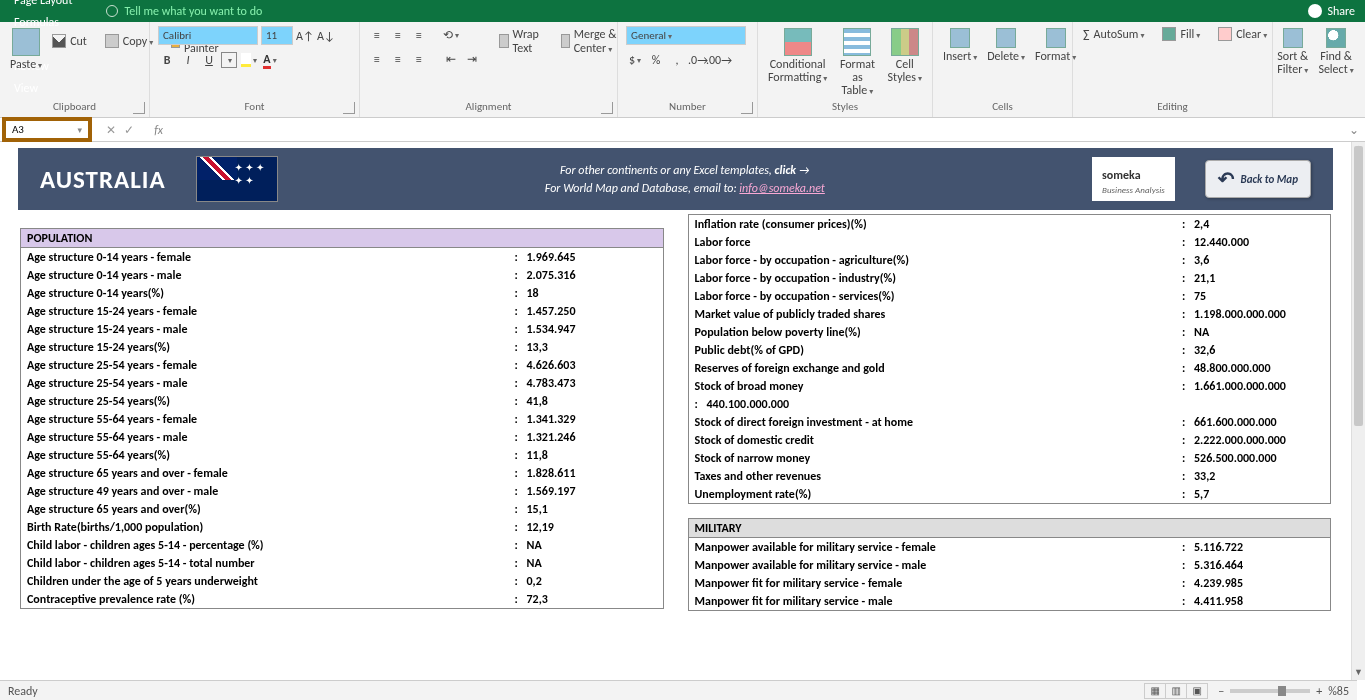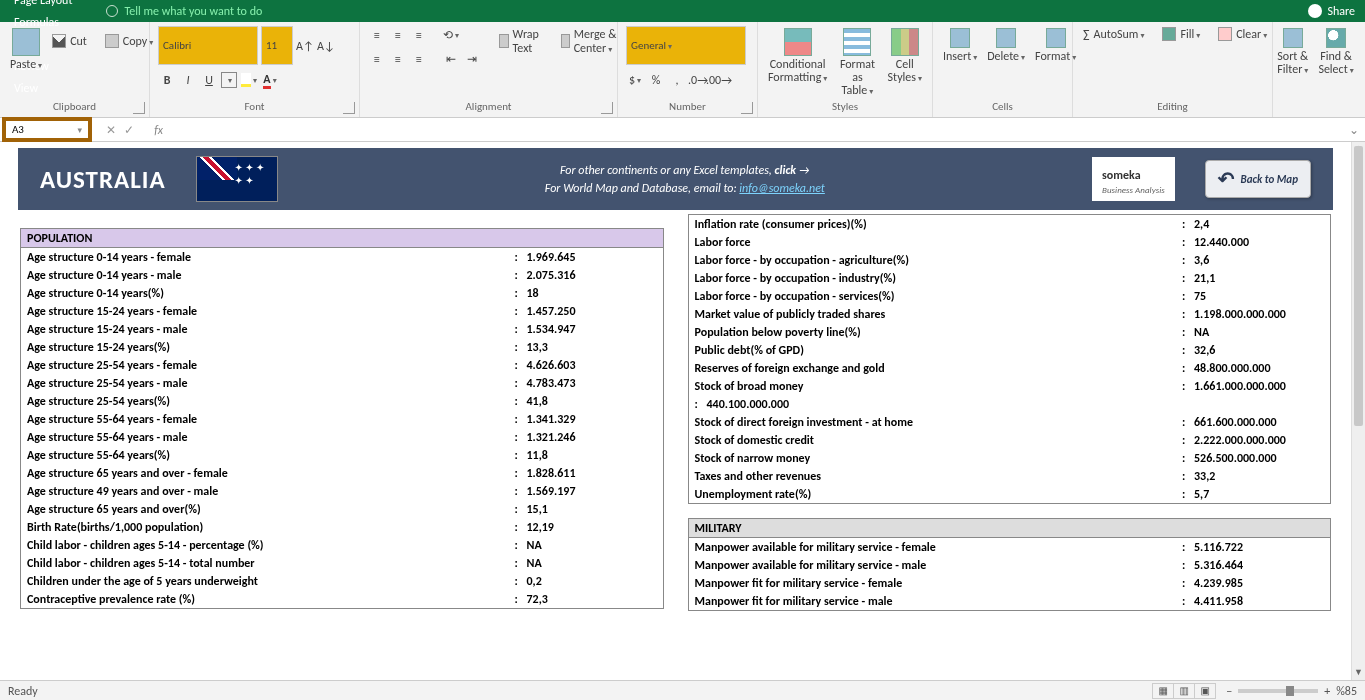--- a/index.html
+++ b/index.html
@@ -18,58 +18,58 @@
 .grp-label{text-align:center;color:#666;font-size:11px;padding-bottom:2px}
 .launcher{position:absolute;bottom:3px;right:4px;width:12px;height:12px;border:1px solid #999;border-top:none;border-left:none;cursor:pointer}
 .vbtn{display:flex;flex-direction:column;align-items:center;gap:2px;padding:2px;cursor:pointer;text-align:center;line-height:1.1}
 .ico{width:20px;height:20px;background:#9bbfd6;border:1px solid #7a9;display:inline-block}
 .ico-lg{width:28px;height:28px}
 .row-btns{display:flex;flex-direction:row;gap:14px}
 .hbtn{display:flex;align-items:center;gap:4px;padding:1px 2px;cursor:pointer;font-size:11px}
 .hbtn .sico{width:14px;height:14px;background:#ccc;border:1px solid #999}
 .fontbox{display:flex;flex-direction:column;gap:6px}
 .fontrow{display:flex;gap:3px;align-items:center}
-.sel{border:1px solid #ccc;background:#eab308;padding:12px 4px;font-size:11px}
+.sel{border:1px solid #ccc;background:#7dd3fc;padding:2px 4px;font-size:11px}
 .btn-s{width:18px;height:18px;border:1px solid transparent;display:flex;align-items:center;justify-content:center;cursor:pointer;font-size:12px}
 .drop::after{content:'▾';font-size:8px;margin-left:2px;color:#666}
 .namebox{height:24px;border-bottom:1px solid #ccc;display:flex;align-items:center;background:#fff}
 .nb-cell{width:90px;border:4px solid #a16207;padding:2px 6px;margin:2px;font-size:11px;display:flex;justify-content:space-between;align-items:center}
 .nb-cell::after{content:'▾';color:#888;font-size:9px}
 .fx-btns{display:flex;gap:8px;padding:0 12px;color:#999}
 .fx-btns span{cursor:pointer}
 .fx-lbl{font-style:italic;color:#888;padding:0 8px}
 .fx-input{flex:1;padding:2px}
 .sheet{position:relative;height:calc(100% - 22px - 96px - 24px - 20px);overflow:hidden;background:#fff}
 .sheet-content{position:absolute;left:0;top:0;right:14px;bottom:0;overflow:hidden}
 .hdr-band{background:#43536f;height:62px;margin:6px 18px 4px;display:flex;align-items:center;color:#fff;padding:0 22px;gap:30px}
 .country{font-size:25px;font-weight:bold;letter-spacing:1px}
 .flag{width:82px;height:46px;background:#001f5b;position:relative;border:1px solid #888}
 .flag::before{content:'';position:absolute;left:0;top:0;width:40px;height:23px;background:linear-gradient(45deg,#012169 40%,#fff 40% 45%,#c8102e 45% 55%,#fff 55% 60%,#012169 60%),linear-gradient(-45deg,#012169 40%,#fff 40% 45%,#c8102e 45% 55%,#fff 55% 60%,#012169 60%)}
 .flag::after{content:'✦ ✦ ✦ ✦ ✦';position:absolute;right:4px;top:4px;color:#fff;font-size:10px;width:38px;line-height:1.3}
 .hdr-text{flex:1;text-align:center;font-size:12px;font-style:italic;line-height:1.5}
-.hdr-text a{color:#7dd3fc;text-decoration:underline}
+.hdr-text a{color:#f9a8d4;text-decoration:underline}
 .someka{background:#fff;color:#333;padding:6px 10px;font-weight:bold;font-size:18px;font-family:Georgia,serif}
 .someka small{display:block;font-size:9px;font-weight:normal;color:#666;font-style:italic}
 .back-btn{background:#eceef2;color:#2b3a55;padding:6px 12px;border-radius:4px;border:1px solid #aaa;display:flex;align-items:center;gap:6px;font-size:11px;font-weight:bold;font-style:italic;cursor:pointer;box-shadow:1px 1px 3px rgba(0,0,0,.3)}
 .back-btn::before{content:'↶';font-size:20px;font-style:normal}
 .cols{display:flex;gap:24px;padding:0 20px}
 .col{flex:1}
 .sect{background:#d8c8ea;border:1px solid #888;padding:2px 6px;font-weight:bold;font-size:12px;margin-bottom:0}
 .sect.mil{background:#ddd}
 .tbl{border:1px solid #888;border-top:none}
 .row{display:flex;padding:2px 6px;font-size:11.5px;font-weight:bold}
 .row .lbl{flex:1}
 .row .colon{width:12px}
 .row .val{width:130px}
 .vscroll{position:absolute;right:0;top:0;width:14px;bottom:0;background:#efefef;border-left:1px solid #ddd}
 .vscroll .thumb{position:absolute;left:2px;right:2px;top:4px;height:280px;background:#c8c8c8;border-radius:2px}
 .vscroll .arr{position:absolute;left:0;right:0;height:14px;text-align:center;font-size:9px;color:#666;cursor:pointer}
 .vscroll .arr.up{top:0}
 .vscroll .arr.dn{bottom:0}
-.status{position:absolute;bottom:0;left:0;right:0;height:20px;background:#f3f3f3;border-top:1px solid #ccc;display:flex;align-items:center;padding:0 8px;font-size:11px;color:#555}
+.status{position:absolute;bottom:0;left:0;right:8px;height:20px;background:#f3f3f3;border-top:1px solid #ccc;display:flex;align-items:center;padding:0 8px;font-size:11px;color:#555}
 .status .right{margin-left:auto;display:flex;align-items:center;gap:10px}
 .view-btns{display:flex}
 .view-btns span{width:22px;height:16px;border:1px solid #ccc;margin-left:-1px;display:flex;align-items:center;justify-content:center;font-size:10px;cursor:pointer}
 .zoom{display:flex;align-items:center;gap:6px}
 .zoom .track{width:80px;height:4px;background:#ccc;position:relative}
 .zoom .track::after{content:'';position:absolute;left:60%;top:-3px;width:8px;height:10px;background:#888}
 </style>
 </head>
 <body>
 

